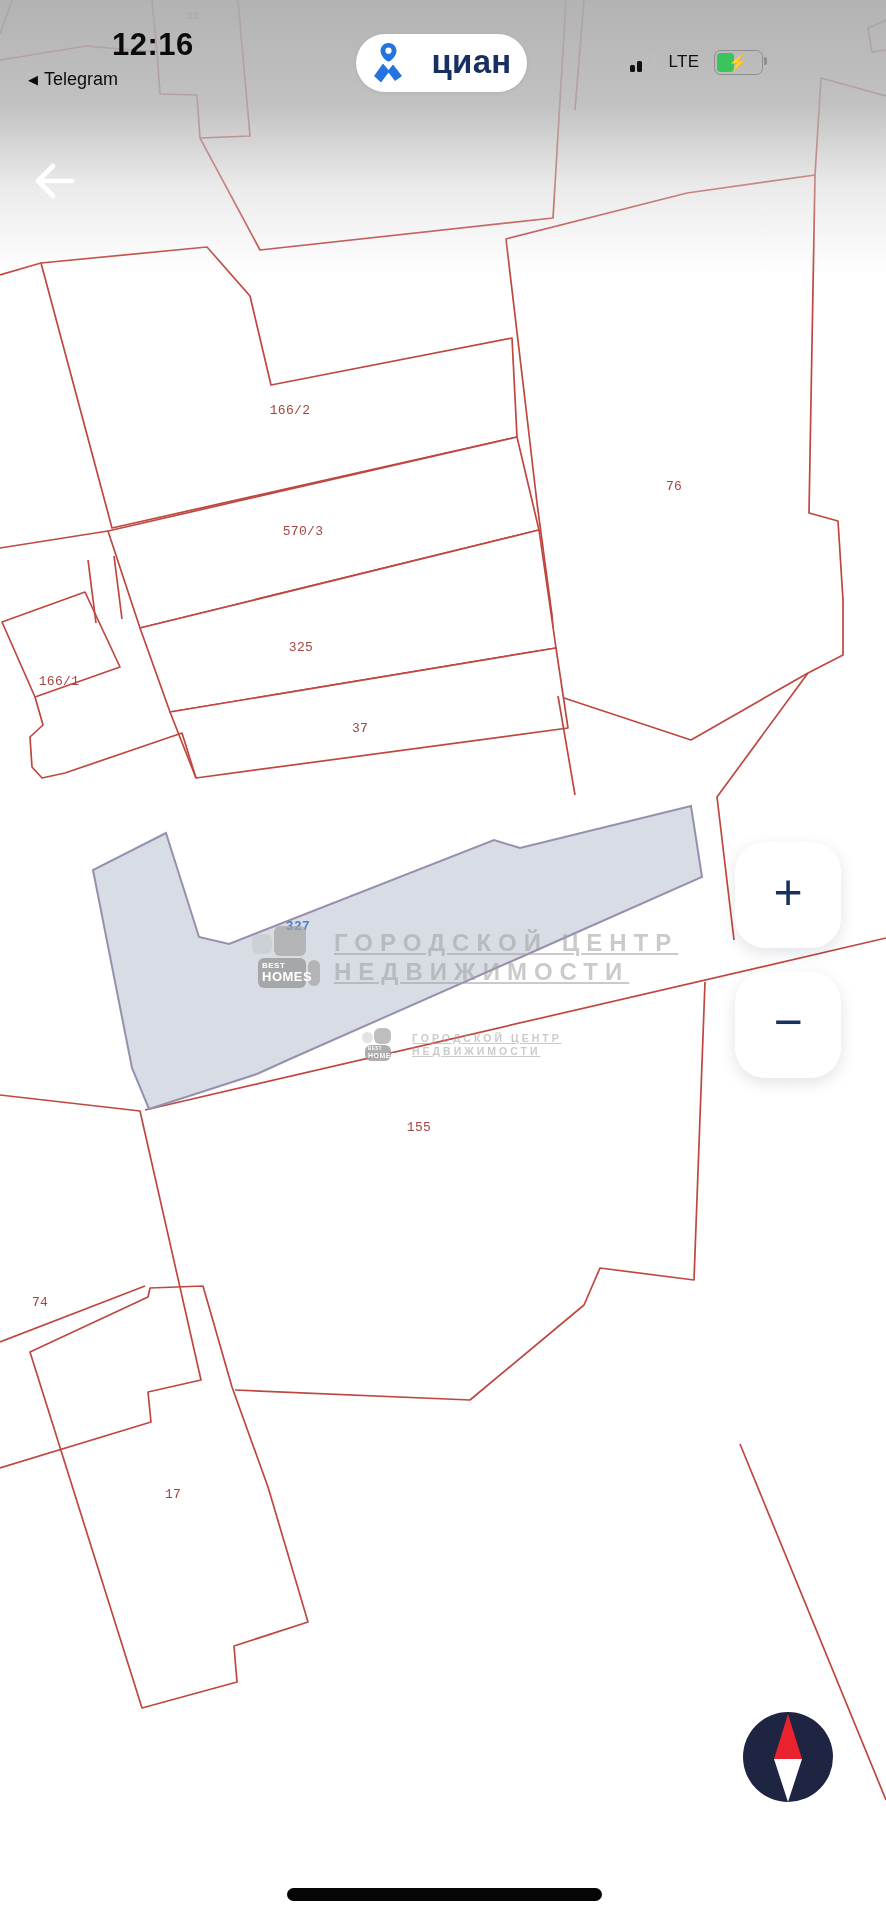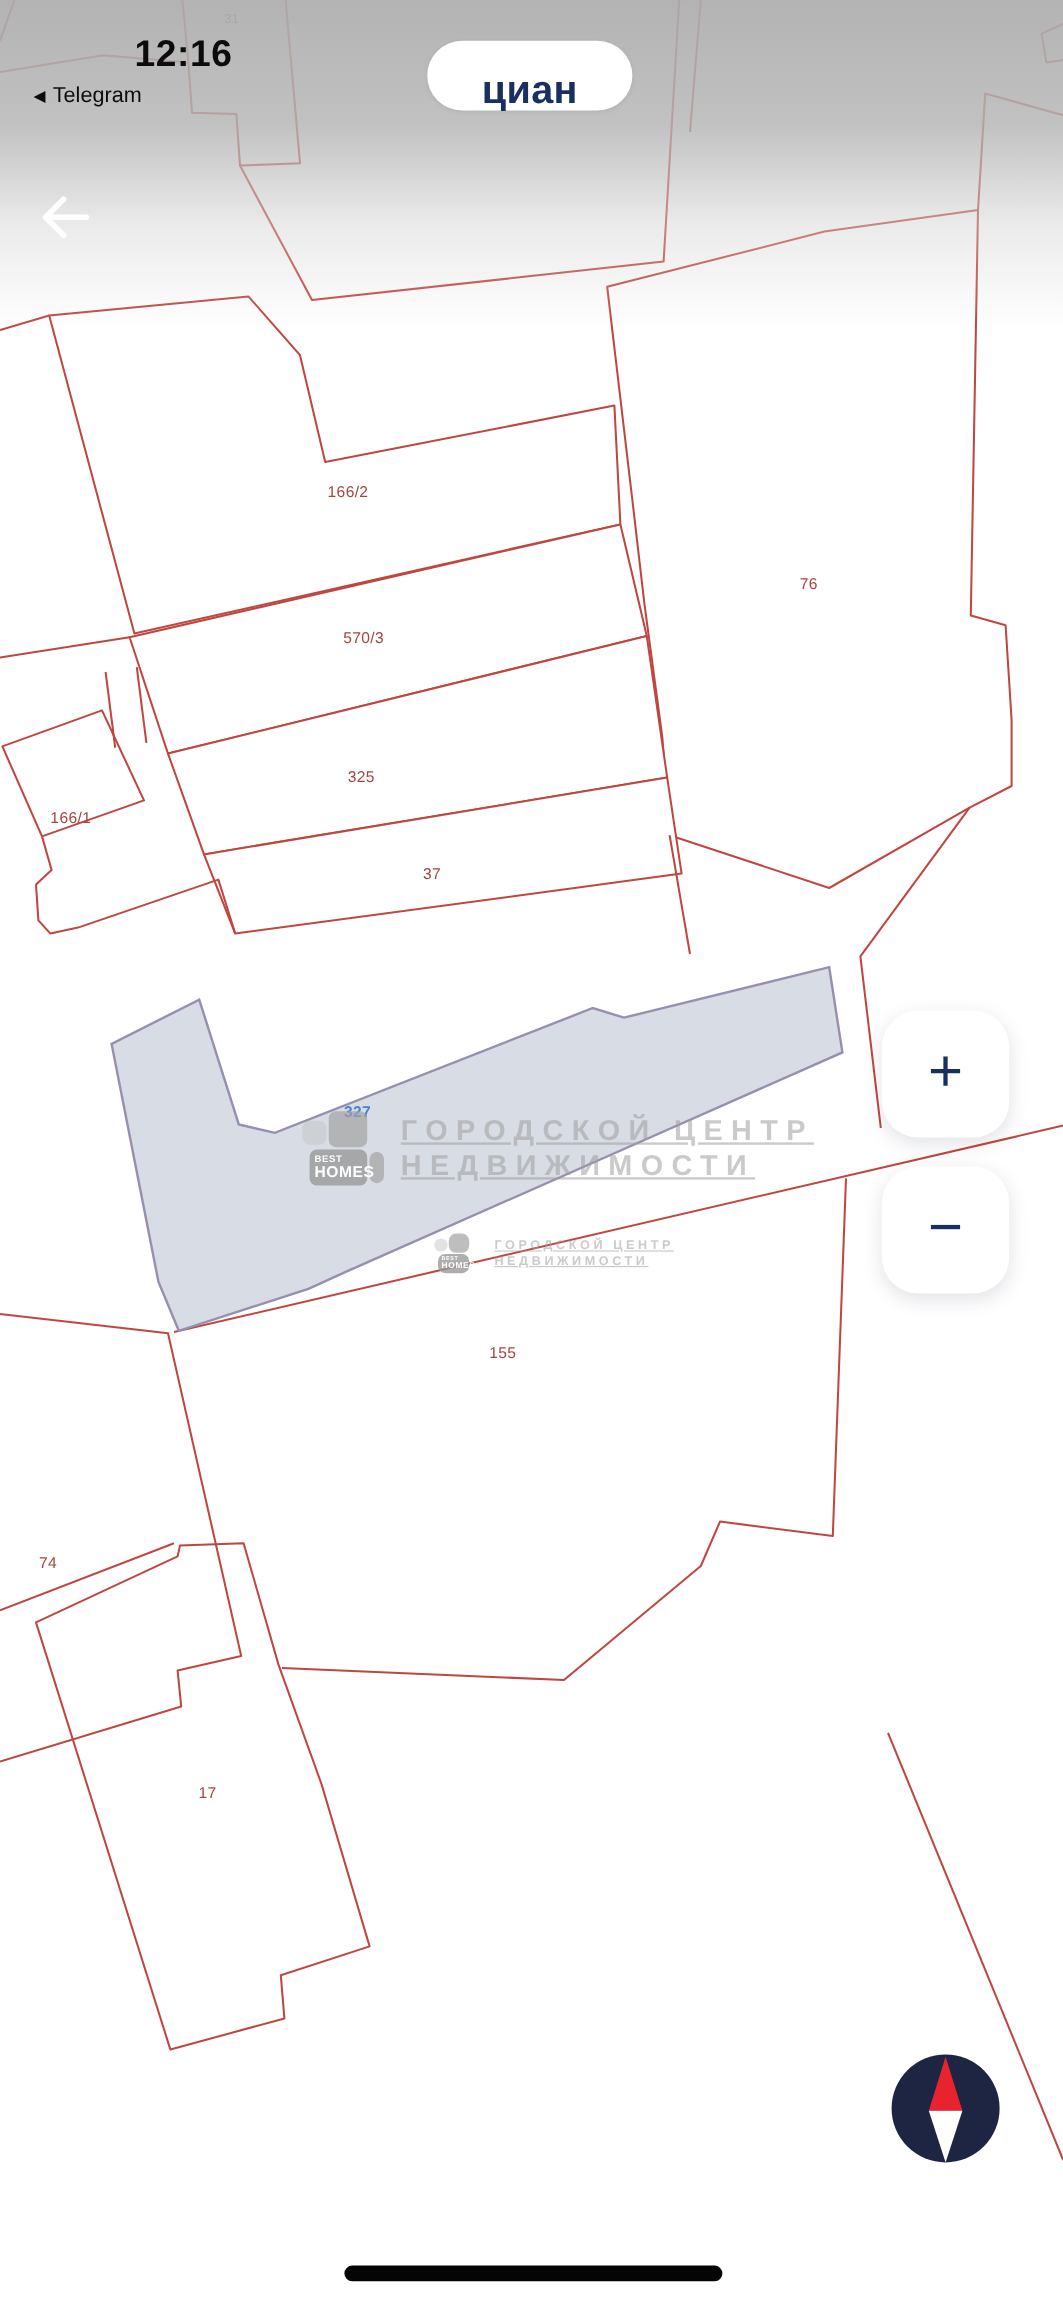--- a/index.html
+++ b/index.html
@@ -5,21 +5,21 @@
   html,body{margin:0;padding:0;background:#e8e8e8;}
   .screen{
     position:relative;width:886px;height:1920px;overflow:hidden;
     background:#ffffff;font-family:"Liberation Sans", sans-serif;
     margin:0 auto;
   }
   
   .map-svg{position:absolute;left:0;top:0;z-index:1;}
   .parcel-label{
     position:absolute;z-index:2;transform:translate(-50%,-50%);
-    font-size:13px;color:var(--label-red);white-space:nowrap;letter-spacing:.3px;
+    font-size:13px;color:var(--label-red);white-space:nowrap;letter-spacing:.3px;font-family:Liberation Mono, monospace;
   }
   .parcel-label.blue{color:var(--label-blue);font-weight:bold;}
   .parcel-label.small{font-size:11px;}
   
   .wm{position:absolute;z-index:3;display:flex;align-items:center;gap:14px;pointer-events:none;}
   .wm-logo{position:relative;flex:0 0 auto;}
   .wm-tile{position:absolute;background:#adadad;border-radius:6px;opacity:.75;}
   .wm-tile.t1{opacity:.45;background:#c2c2c2;}
   .wm-tile.t2{opacity:.7;background:#a3a3a3;}
   .wm-tile.t3{opacity:.8;background:#9a9a9a;}
@@ -40,21 +40,20 @@
   }
   
   .statusbar{position:absolute;left:0;top:0;width:886px;height:110px;z-index:6;}
   .sb-time{position:absolute;left:112px;top:27px;font-size:31px;font-weight:bold;color:#0b0b0b;letter-spacing:.5px;}
   .sb-back{position:absolute;left:28px;top:69px;font-size:18px;color:#0b0b0b;display:flex;align-items:center;gap:6px;}
   .sb-back .tri{font-size:13px;}
   .sb-pill{
     position:absolute;left:356px;top:34px;width:171px;height:58px;background:#ffffff;
     border-radius:29px;display:flex;align-items:center;justify-content:center;gap:26px;
     box-shadow:0 1px 4px rgba(0,0,0,.08);
-    flex-direction:column;
   }
   .sb-pill .brand{font-size:33px;font-weight:bold;color:var(--navy);letter-spacing:.3px;padding-bottom:3px;}
   .sb-right{position:absolute;left:630px;top:44px;width:230px;height:36px;display:flex;align-items:center;}
   .sig{display:flex;align-items:flex-end;gap:2.5px;margin-right:13px;}
   .sig i{display:block;width:4.5px;border-radius:1.5px;background:#111;}
   .sig i.dim{background:#bdbdbd;}
   .lte{font-size:17px;color:#111;margin-right:15px;letter-spacing:.3px;}
   .batt{position:relative;width:47px;height:23px;border:1.6px solid #8f8f8f;border-radius:6.5px;}
   .batt .fill{position:absolute;left:2px;top:2px;bottom:2px;width:17px;background:#3ac55c;border-radius:3.5px;}
   .batt .bolt{position:absolute;left:0;top:0;width:100%;height:100%;display:flex;align-items:center;justify-content:center;font-size:16px;color:#0b0b0b;}
@@ -180,20 +179,34 @@
 
     <div class="sb-pill">
       <svg width="34" height="42" viewBox="0 0 34 42">
         <path d="M17.5,1 C22,1 25.5,4.4 25.5,8.9 C25.5,13.8 19.5,19.5 17.5,19.5 C15.5,19.5 9.5,13.8 9.5,8.9 C9.5,4.4 13,1 17.5,1 Z" fill="#2374e1"></path>
         <circle cx="17.5" cy="8.7" r="3.1" fill="#ffffff"></circle>
         <path d="M3,34 L12,21.5 L17.5,28 L22,22.5 L31,34 L24,39 L17.5,30.5 L10,40.5 Z" fill="#2374e1"></path>
       </svg>
       <span class="brand">циан</span>
     </div>
 
+    <div class="sb-right">
+      <div class="sig">
+        <i style="height:7px;"></i>
+          <i style="height:11px;"></i>
+        <i class="dim" style="height:15px;"></i>
+          <i class="dim" style="height:19px;"></i>
+      </div>
+      <div class="lte">LTE</div>
+      <div class="batt">
+        <div class="fill"></div>
+        <div class="bolt">⚡</div>
+        <div class="nub"></div>
+      </div>
+    </div>
   </div>
 
   <div class="back-arrow">
     <svg width="52" height="48" viewBox="0 0 52 48">
       <path d="M46,25 L13,25 M27,10 L12,25 L27,40" fill="none" stroke="#ffffff" stroke-width="4.6" stroke-linecap="round" stroke-linejoin="round"></path>
     </svg>
   </div>
 
   <button class="zoom-btn zoom-in">
     <span>+</span>

